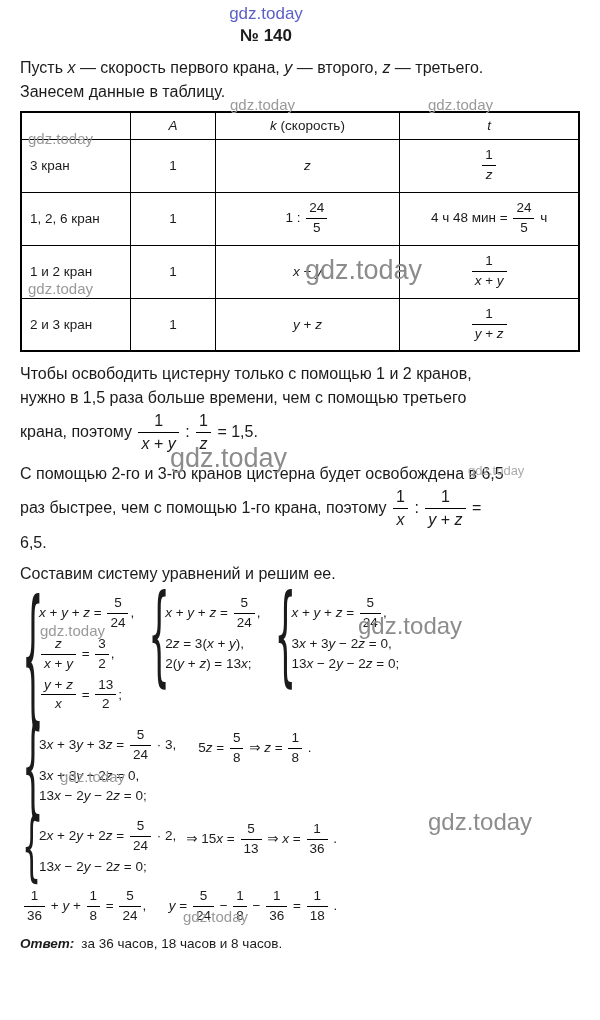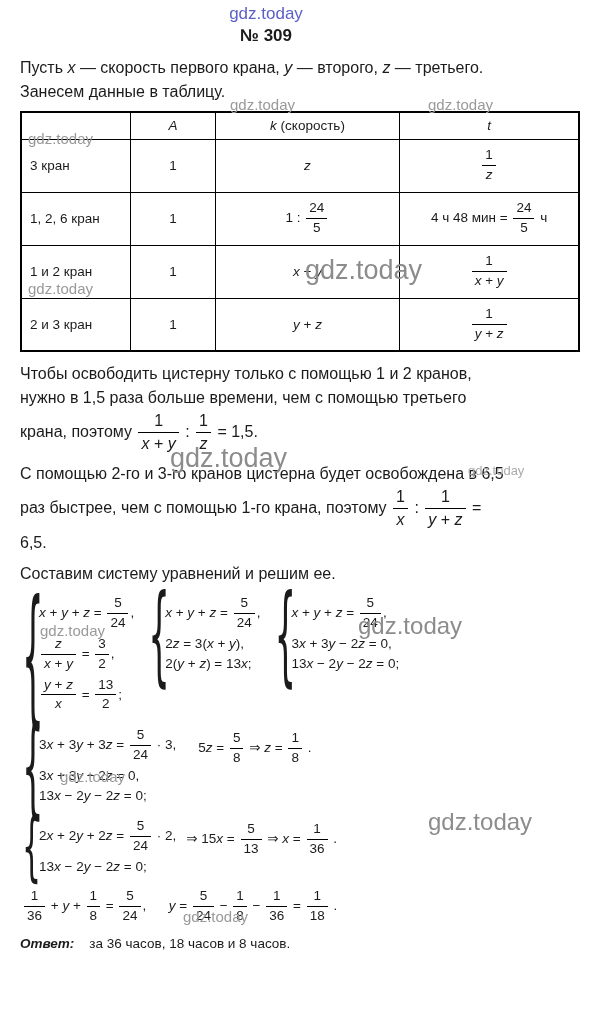--- a/index.html
+++ b/index.html
@@ -42,30 +42,30 @@
     line-height:1; font-weight:400;
     transform:scaleY(var(--sy,2.4));
   }
   .lines { display:flex; flex-direction:column; justify-content:center; margin-left:4px; }
   .lines .math { font-size:13.5px; line-height:1.35; padding:1px 0; white-space:nowrap; }
   .side { font-size:13.5px; margin-left:22px; margin-top:4px; white-space:nowrap; }
   .gap1 { margin-right:14px; }
   .finalline { font-size:13.5px; margin:6px 0 10px 2px; white-space:pre-wrap; }
 
   .answer { font-size:13.5px; margin-top:8px; }
-  .answer-label { font-weight:bold; font-style:italic; margin-right:15px; }
+  .answer-label { font-weight:bold; font-style:italic; margin-right:7px; }
 </style>
 </head>
 <body>
 
 <div class="page">
 
   <a class="wm-top">gdz.today</a>
 
-  <div class="title">№ 309</div>
+  <div class="title">№ 140</div>
 
   <p class="para">Пусть <span class="it">x</span> — скорость первого крана, <span class="it">y</span> — второго, <span class="it">z</span> — третьего. Занесем данные в таблицу.</p>
 
   <table class="tbl">
     <thead>
       <tr>
         <th class="c0"></th>
         <th class="ca"><span class="it">A</span></th>
         <th class="ck"><span class="it">k</span> (скорость)</th>
         <th class="ct"><span class="it">t</span></th>

